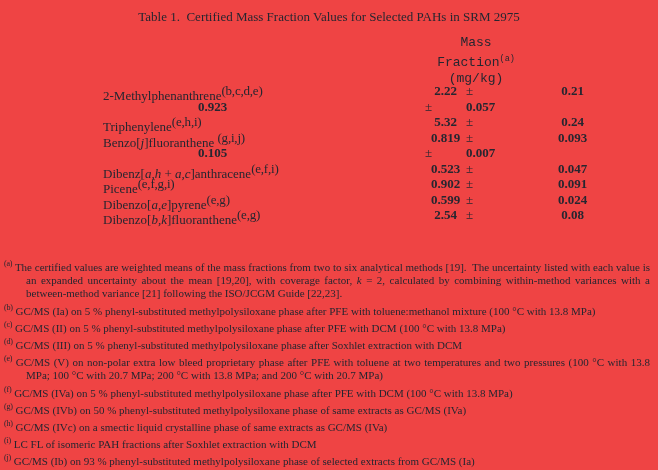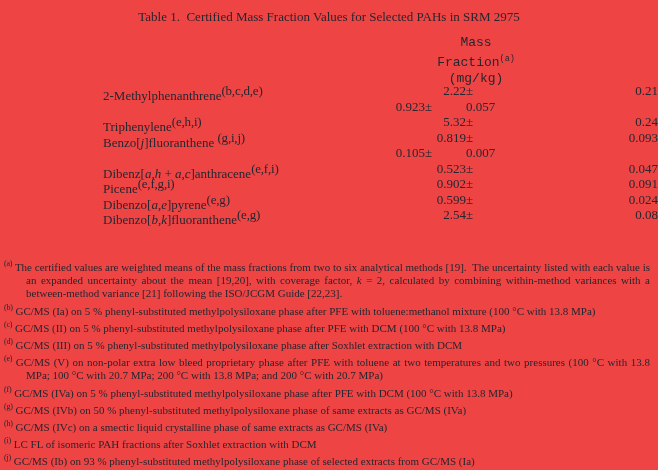--- a/index.html
+++ b/index.html
@@ -21,21 +21,21 @@
   }
   .header-block sup{font-size:8.5px;}
   .table-body{position:absolute;top:83px;left:0;width:658px;}
   .trow{
     display:grid;grid-template-columns:425px 41px 21px auto;
     height:15.5px;line-height:15.5px;font-size:13px;white-space:nowrap;
   }
   .cell-name{padding-left:103px;overflow:visible;}
   .cell-name sup{font-size:13px;letter-spacing:-0.2px;}
   .cell-name i{font-style:italic;}
-  .cell-value,.cell-unc{text-align:right;}
+  .cell-value,.cell-unc{text-align:center;font-weight:bold;}
   .footnotes{
     position:absolute;top:257px;left:4px;width:646px;
     font-size:11px;line-height:13.4px;
   }
   .footnote{
     text-align:justify;
     padding-left:22px;text-indent:-22px;
     white-space:pre-wrap;
   }
   .footnote sup.fn-marker{font-size:8px;letter-spacing:-0.2px;}

